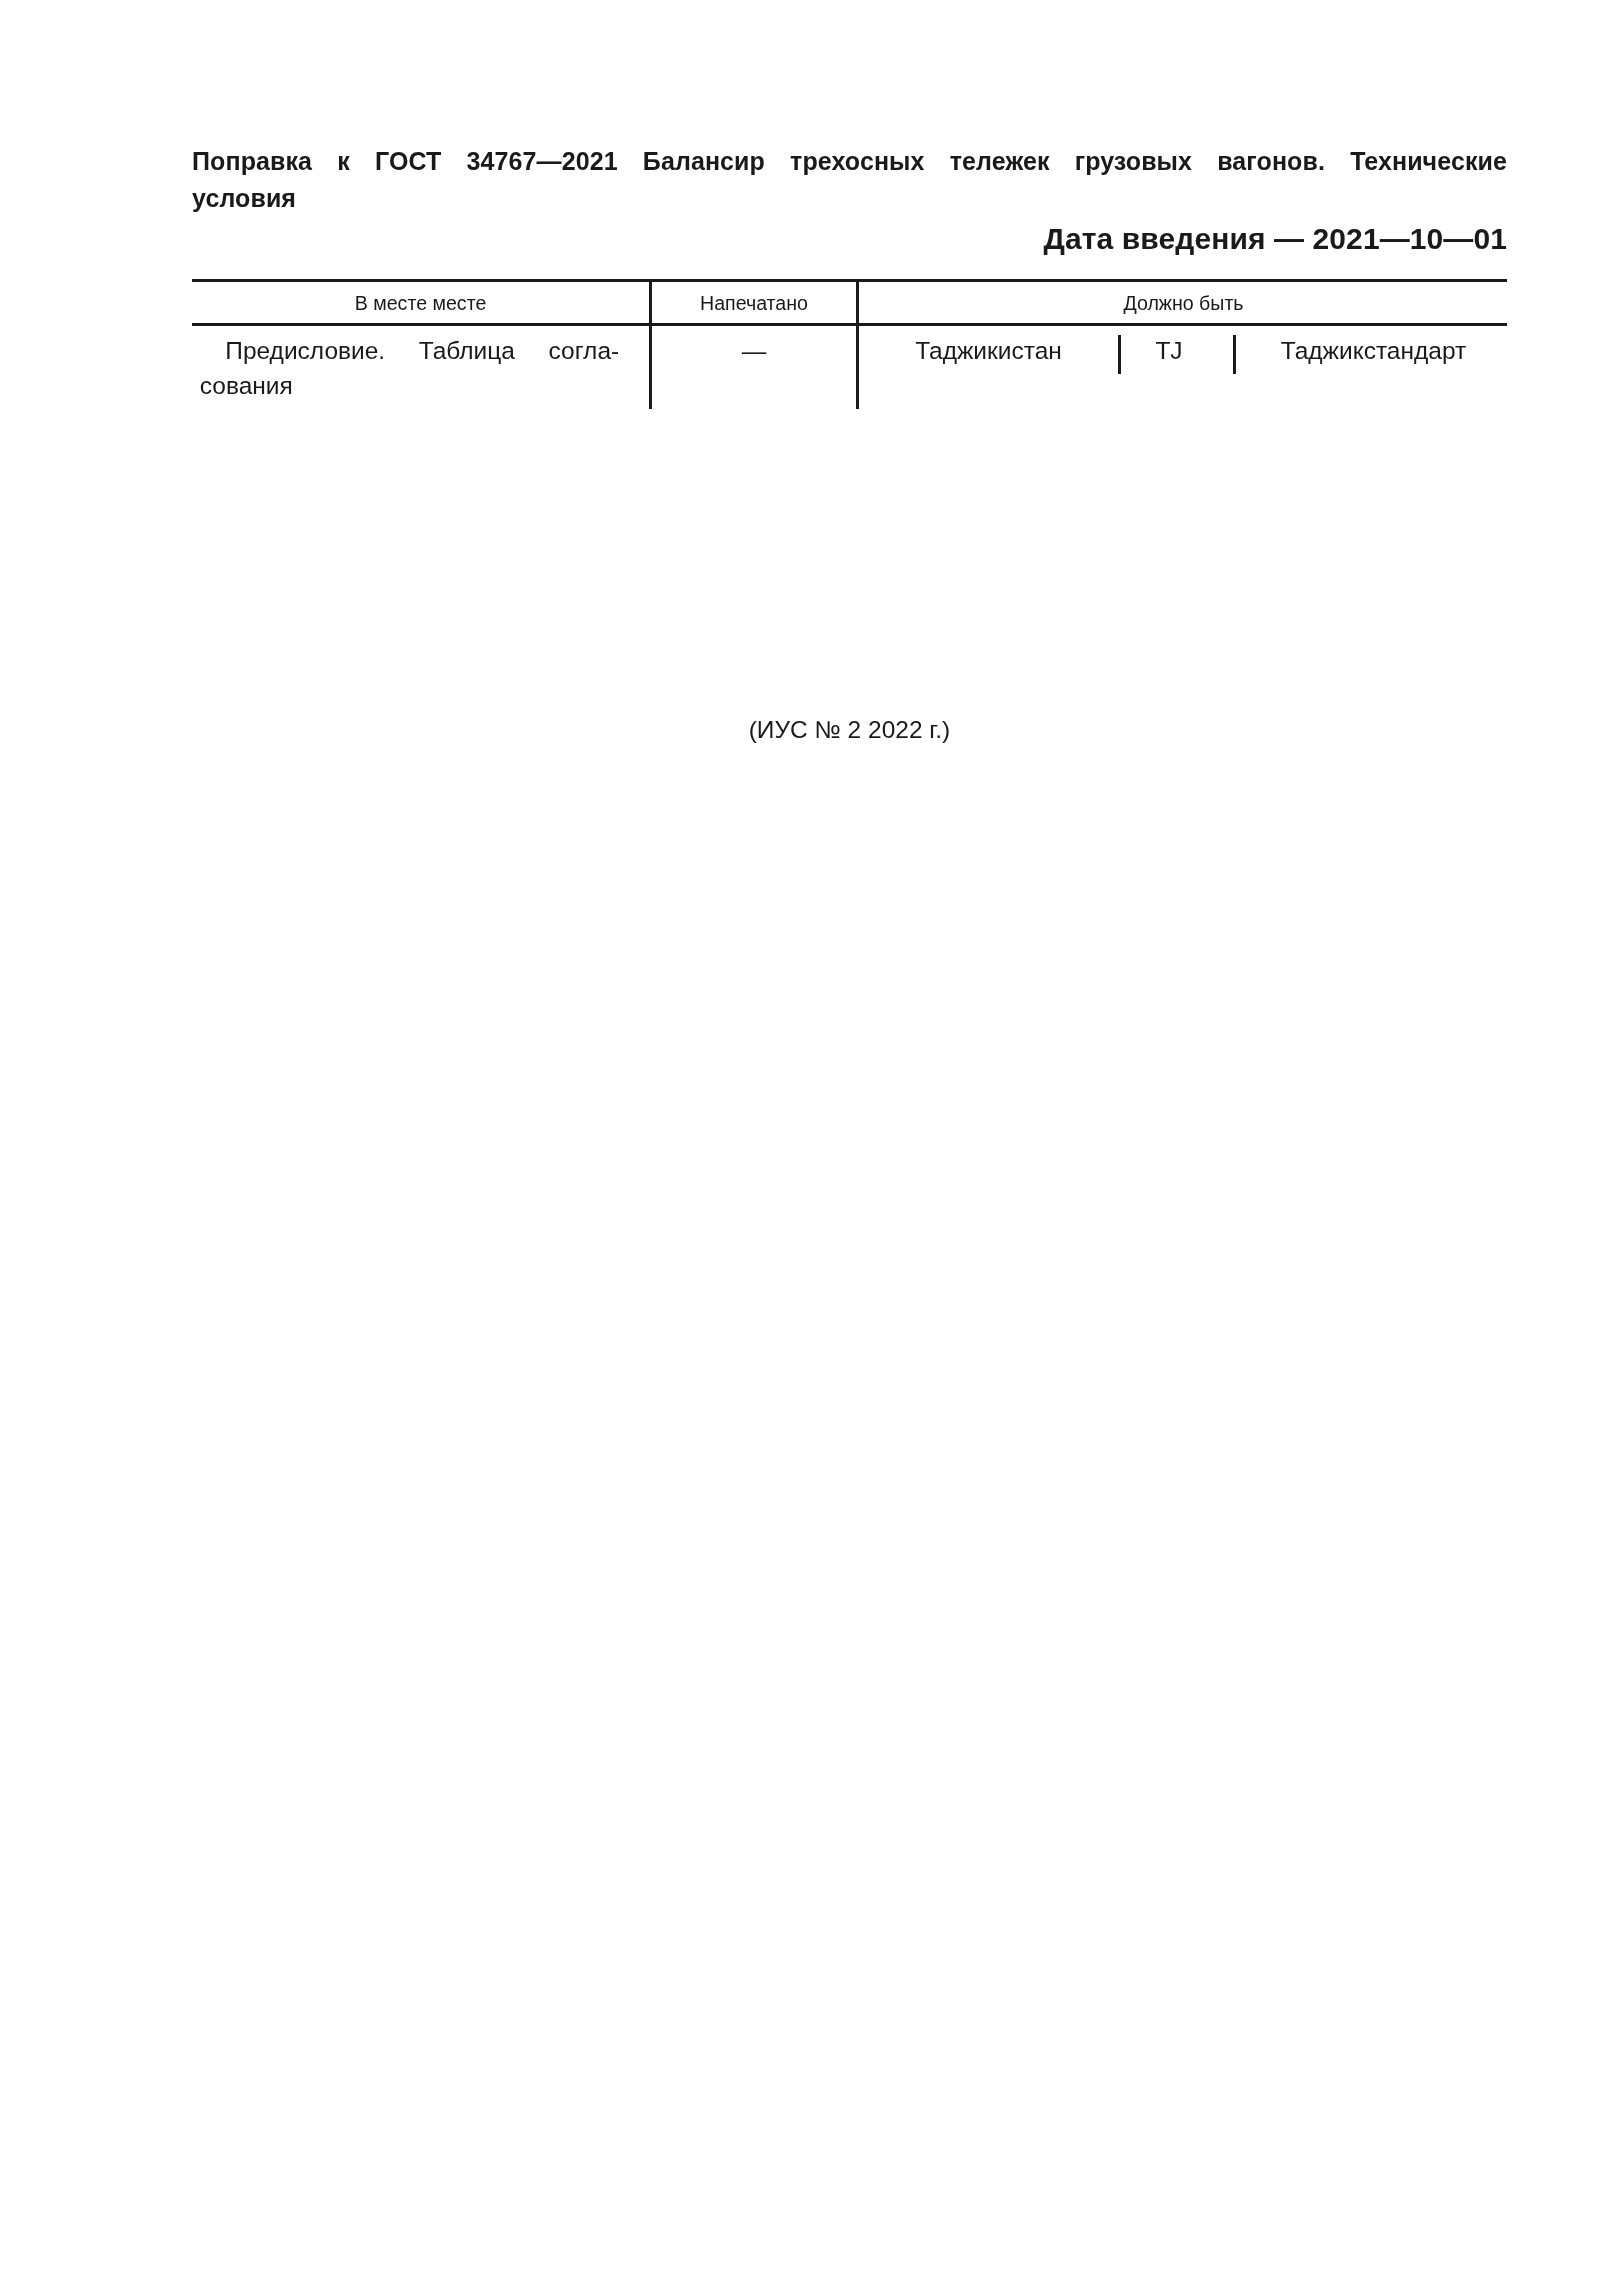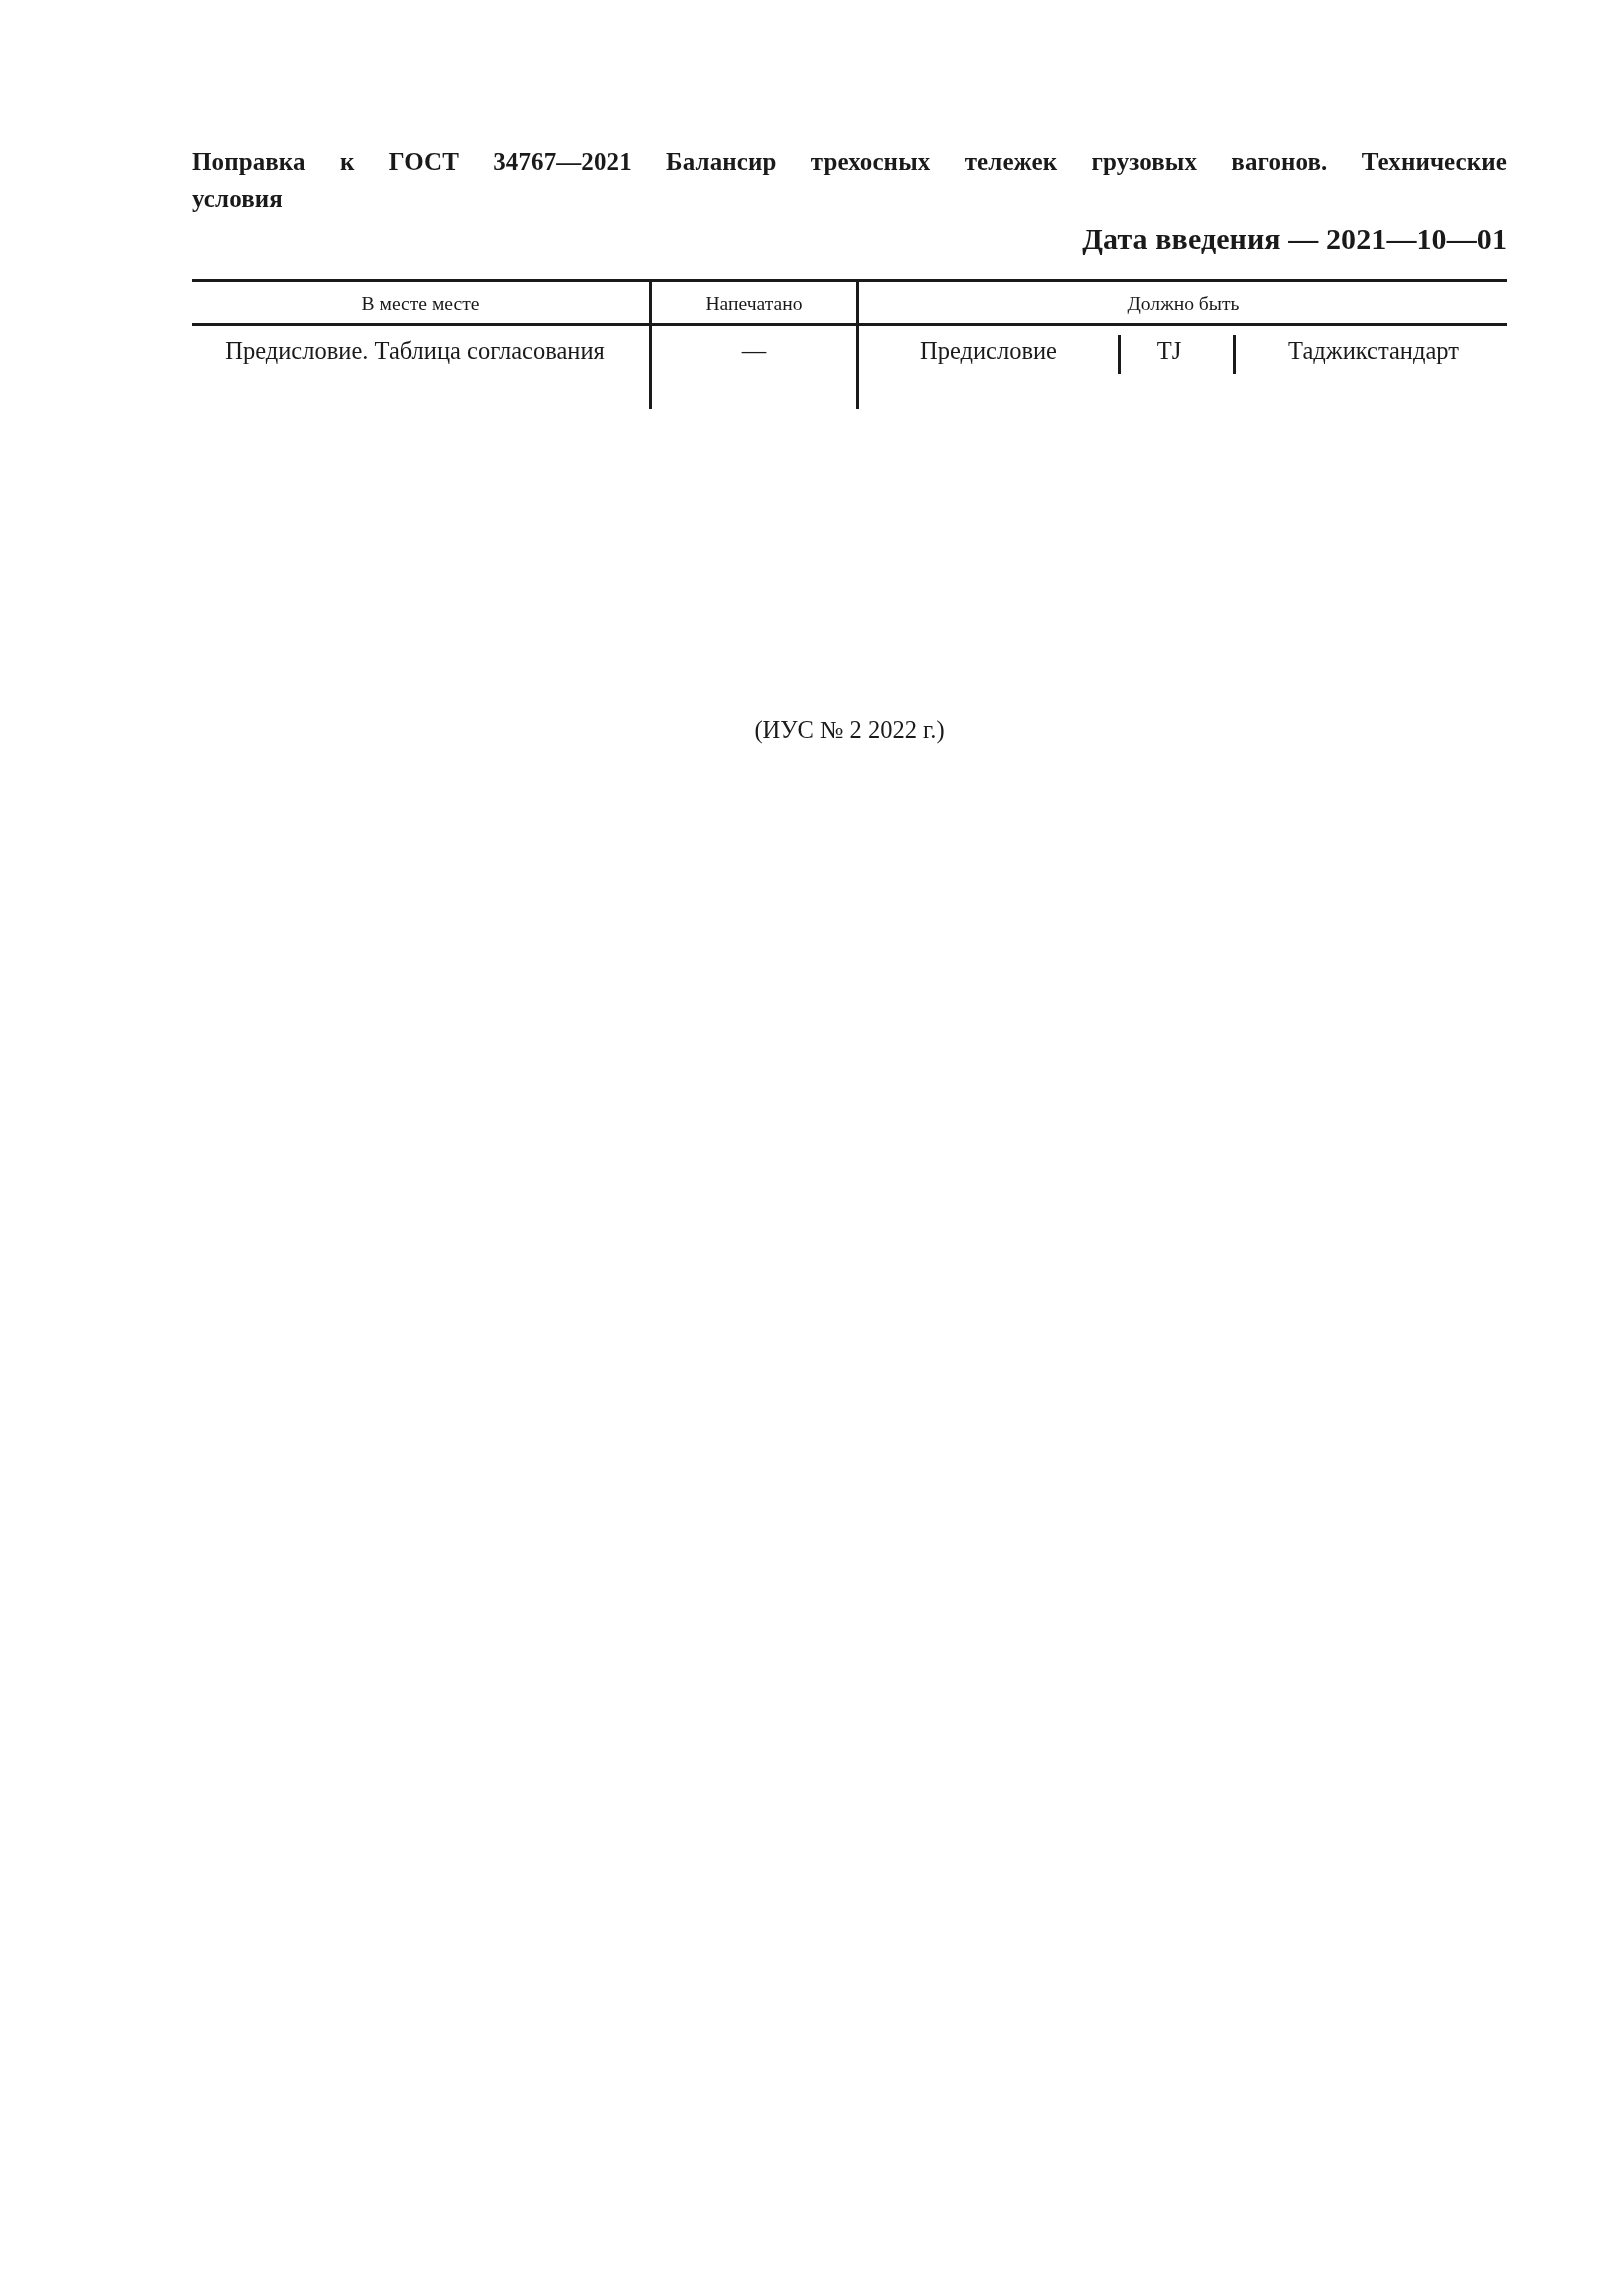--- a/index.html
+++ b/index.html
@@ -16,21 +16,20 @@
     -webkit-font-smoothing: antialiased;
   }
 
   .page {
     position: absolute;
     left: 0;
     top: 0;
     width: 1621px;
     height: 2293px;
     overflow: hidden;
-    font-family: Liberation Serif, serif;
   }
 
   
   .doc-title {
     position: absolute;
     left: 192px;
     top: 143px;
     width: 1315px;
     font-size: 25px;
     font-weight: bold;
@@ -199,21 +198,21 @@
     <div class="hdr c2">Напечатано</div>
     <div class="hdr c3">Должно быть</div>
 
     <div class="cell-where">
       <span>Предисловие. Таблица согла­сования</span>
     </div>
 
     <div class="cell-printed">—</div>
 
     <div class="cell-should">
-      <span class="seg seg-country">Предисловие</span>
+      <span class="seg seg-country">Таджикистан</span>
       <span class="bar b-a"></span>
       <span class="seg seg-code">TJ</span>
       <span class="bar b-b"></span>
       <span class="seg seg-body">Таджикстандарт</span>
     </div>
 
     <div class="ius-note">(ИУС № 2 2022 г.)</div>
 
   </div>
 

